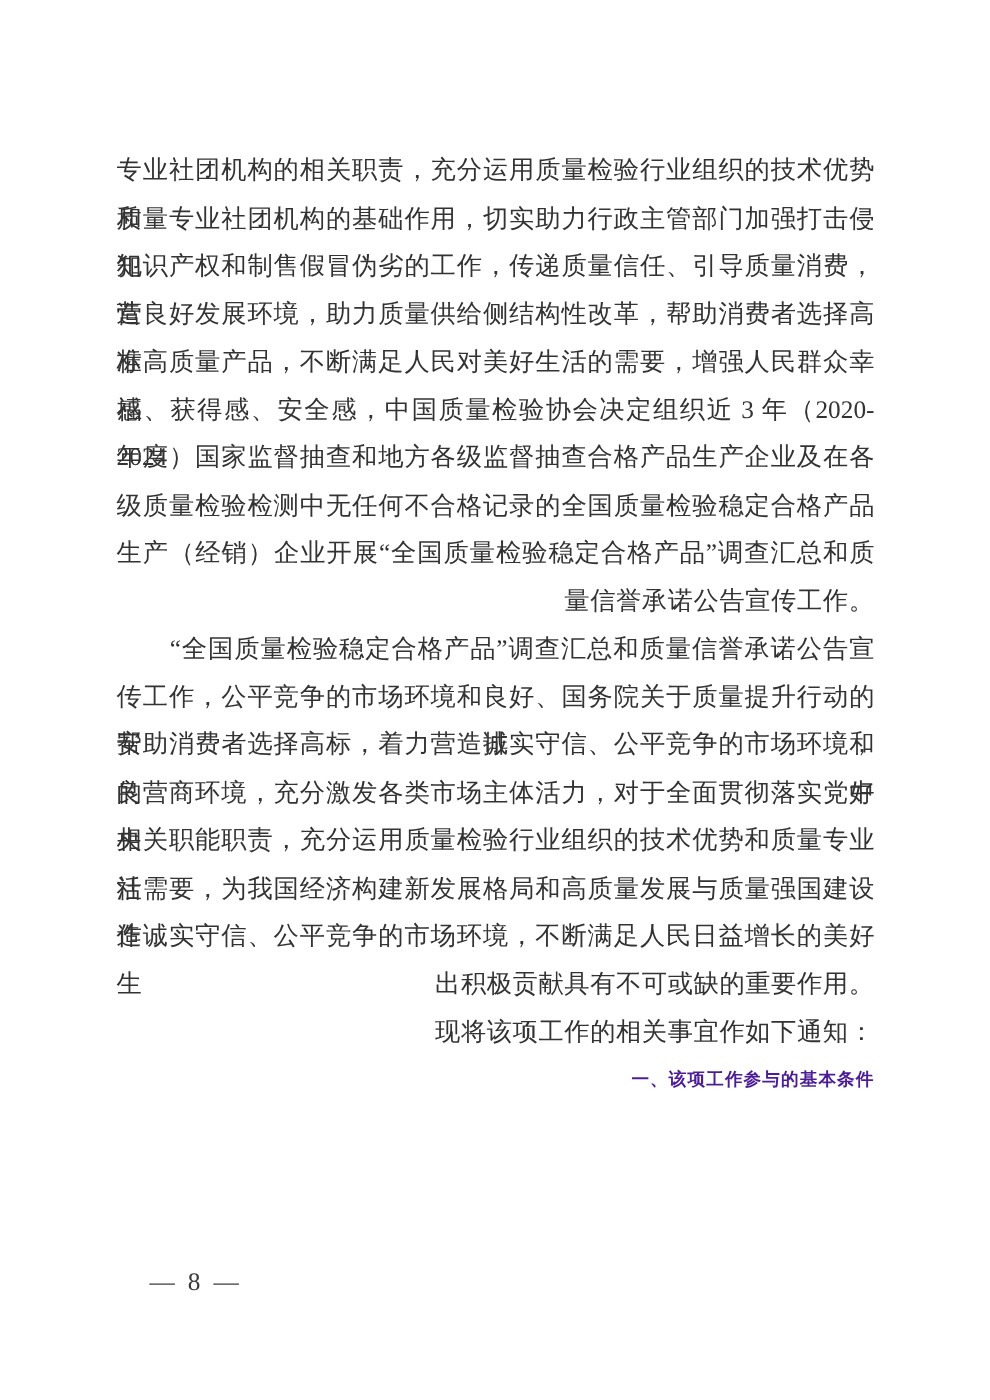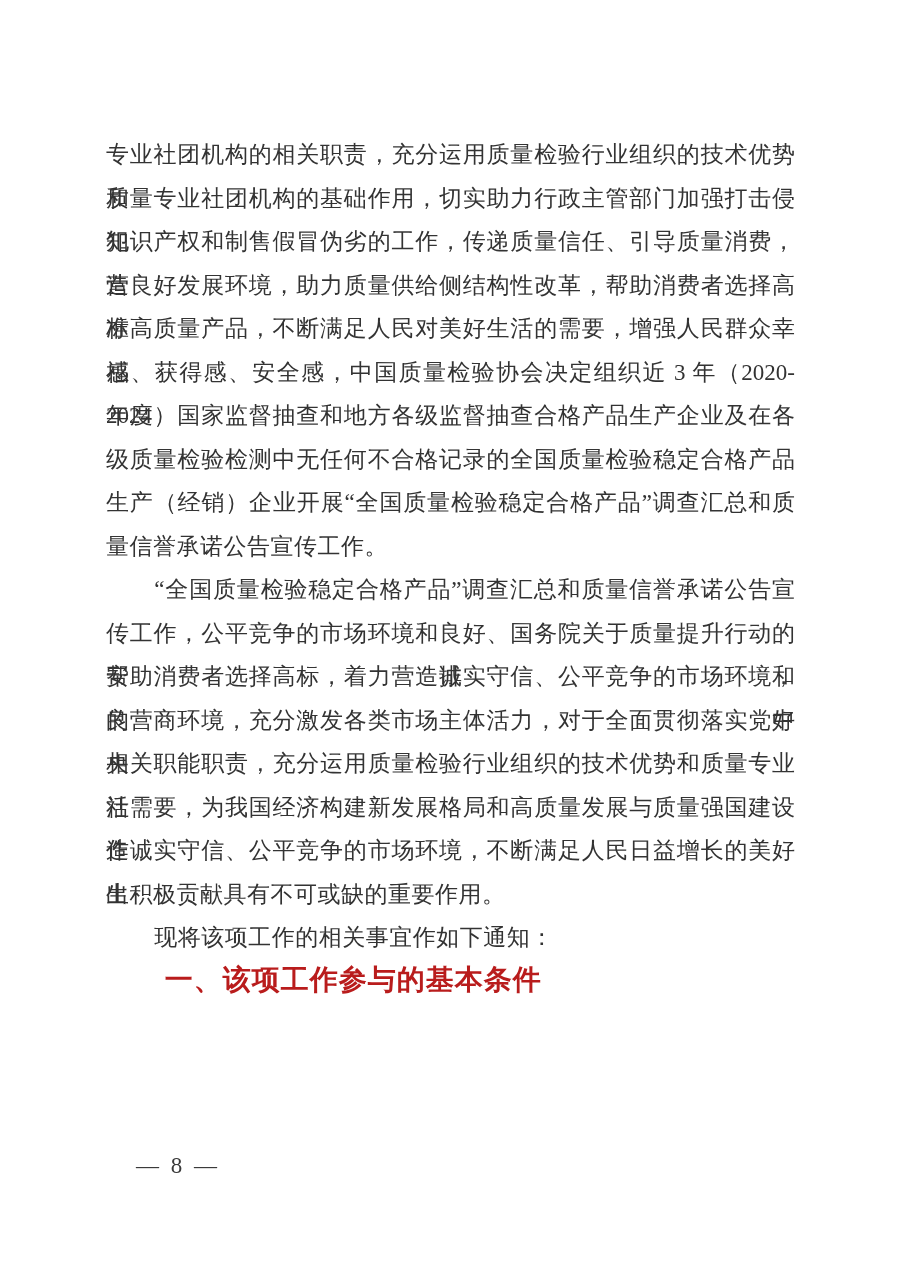--- a/index.html
+++ b/index.html
@@ -20,36 +20,36 @@
     left: 106px;
     top: 133px;
     width: 689px;
     color: #333333;
   }
   .para { margin: 0; padding: 0; }
   .line {
     font-size: 23px;
     line-height: 43.5px;
     height: 43.5px;
-    text-align: left;
+    text-align: right;
     letter-spacing: 0.5px;
   }
   .line.just {
     text-align: justify;
     text-align-last: justify;
     letter-spacing: 0;
   }
   .line.indent {
     text-indent: 2.1em;
   }
   .para.heading .line {
-    font-family: Liberation Mono, monospace;
+    font-family: Liberation Sans, sans-serif;
     font-weight: 700;
-    font-size: 28px;
-    color: #b91c1c;
+    font-size: 16px;
+    color: #4c1d95;
     letter-spacing: 1px;
   }
   .footer {
     position: absolute;
     left: 136px;
     top: 1150px;
     font-size: 23px;
     line-height: 32px;
     color: #3a3a3a;
     letter-spacing: 3px;

